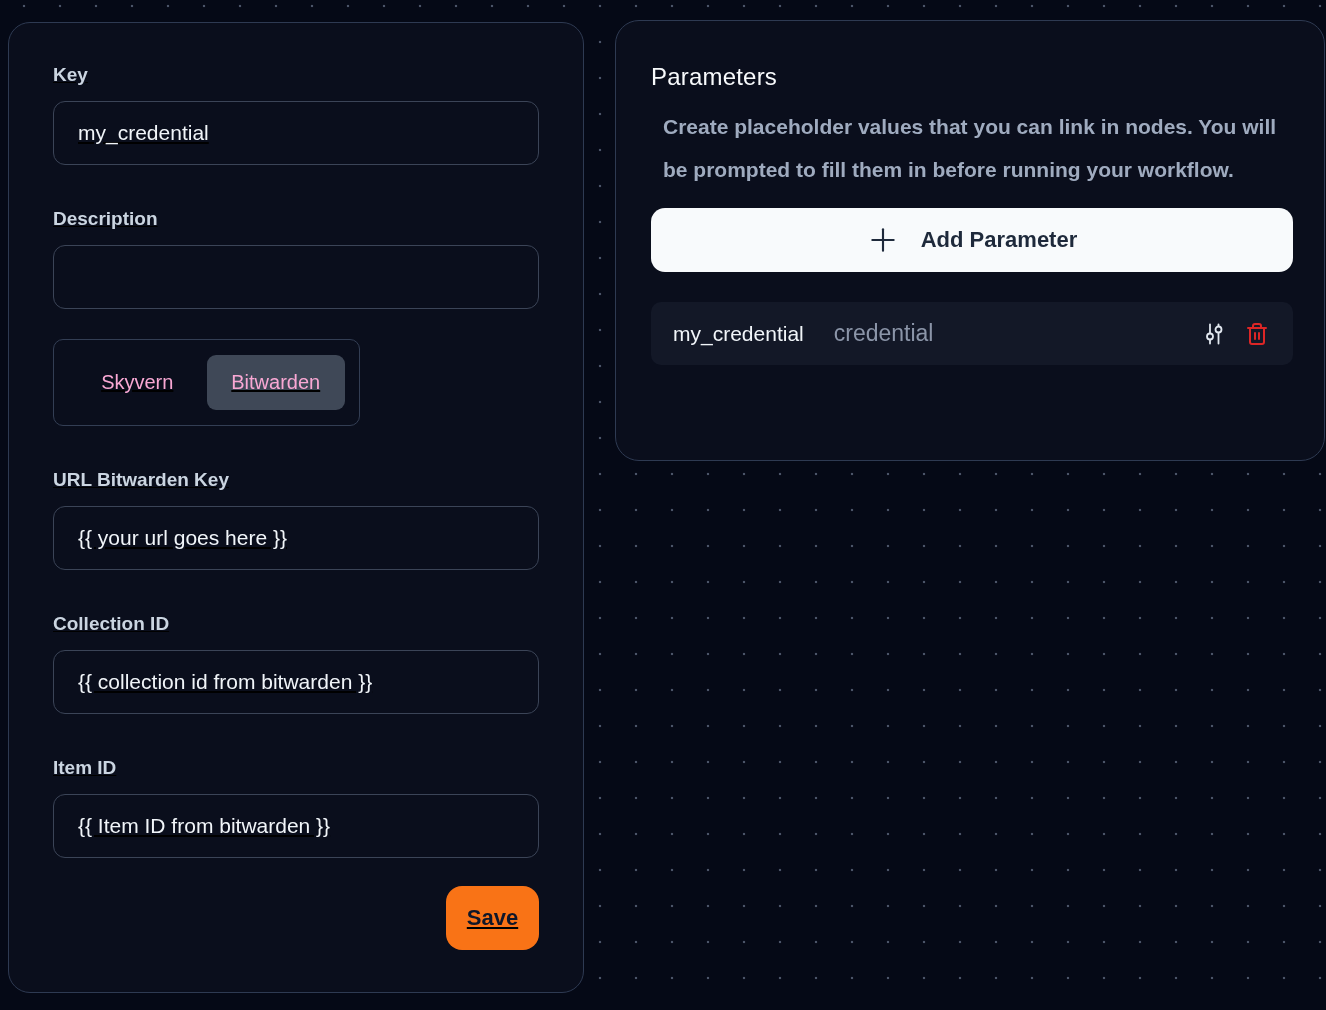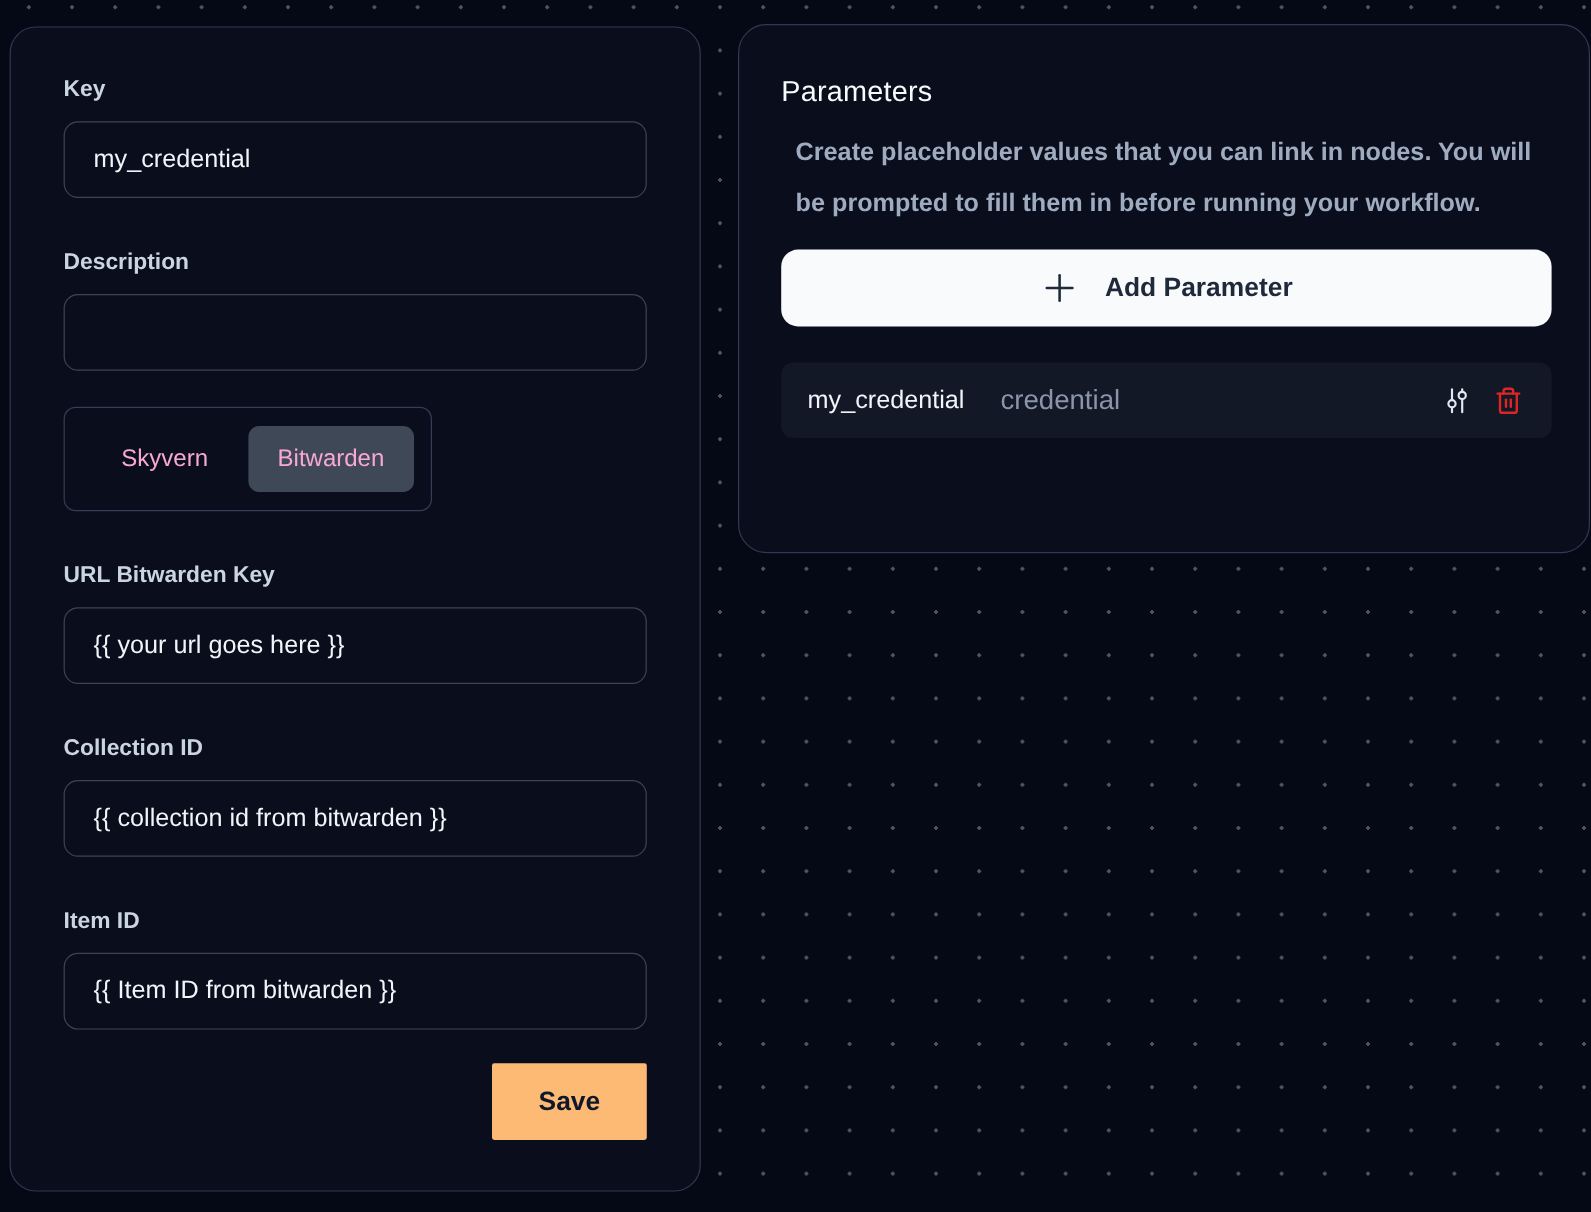--- a/index.html
+++ b/index.html
@@ -11,21 +11,21 @@
     background-position:6px -12px;
     font-family:"Liberation Sans", sans-serif;
     -webkit-font-smoothing:antialiased;
   }
   .panel{
     position:absolute;background:#0a0e1c;border:1px solid #2e3a52;box-sizing:border-box;
   }
   
   .left-panel{
     left:8px;top:22px;width:576px;height:971px;border-radius:22px;
-    padding:40px 44px;display:flex;flex-direction:column;
+    padding:40px 44px;display:flex;flex-direction:column;text-decoration:underline;
   }
   .field-label{
     font-size:19px;line-height:24px;font-weight:600;color:#cbd5e1;margin-bottom:14px;
   }
   .text-input{
     width:100%;height:64px;box-sizing:border-box;background:transparent;
     border:1px solid #3b4457;border-radius:12px;padding:0 24px;
     color:#f1f5f9;font-size:21px;font-family:"Liberation Sans", sans-serif;outline:none;
   }
   textarea.text-input{resize:none;padding-top:18px;}
@@ -37,21 +37,21 @@
     padding:15px 14px;display:flex;align-items:stretch;
   }
   .toggle-option{
     flex:1;display:flex;align-items:center;justify-content:center;
     font-size:20px;font-weight:500;color:#f9a8d4;border-radius:9px;cursor:pointer;
     background:transparent;border:none;font-family:"Liberation Sans", sans-serif;
   }
   .toggle-option.selected{background:#3f4857;}
   .save-row{display:flex;justify-content:flex-end;}
   .save-button{
-    width:129px;height:64px;border:none;border-radius:2px;background:#fdba74;
+    width:93px;height:64px;border:none;border-radius:16px;background:#f97316;
     color:#0f172a;font-size:22px;font-weight:700;cursor:pointer;
     font-family:"Liberation Sans", sans-serif;
   }
   
   .right-panel{
     left:615px;top:20px;width:710px;height:441px;border-radius:24px;
     padding:42px 31px 0 35px;
   }
   .panel-title{
     margin:0 0 14px 0;font-size:24px;font-weight:500;color:#f8fafc;letter-spacing:.2px;

